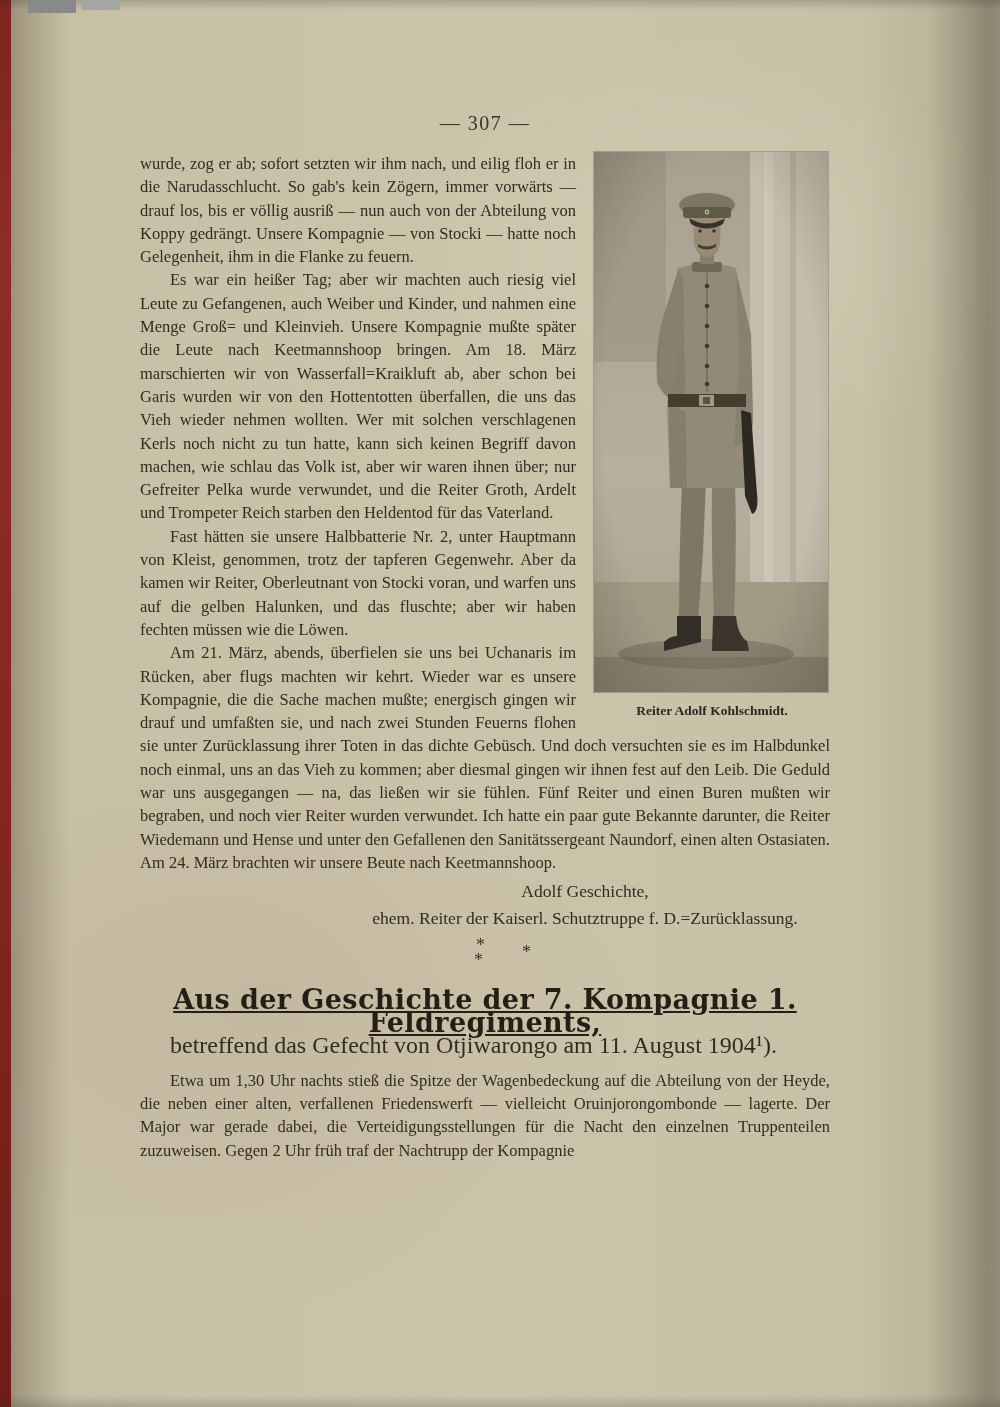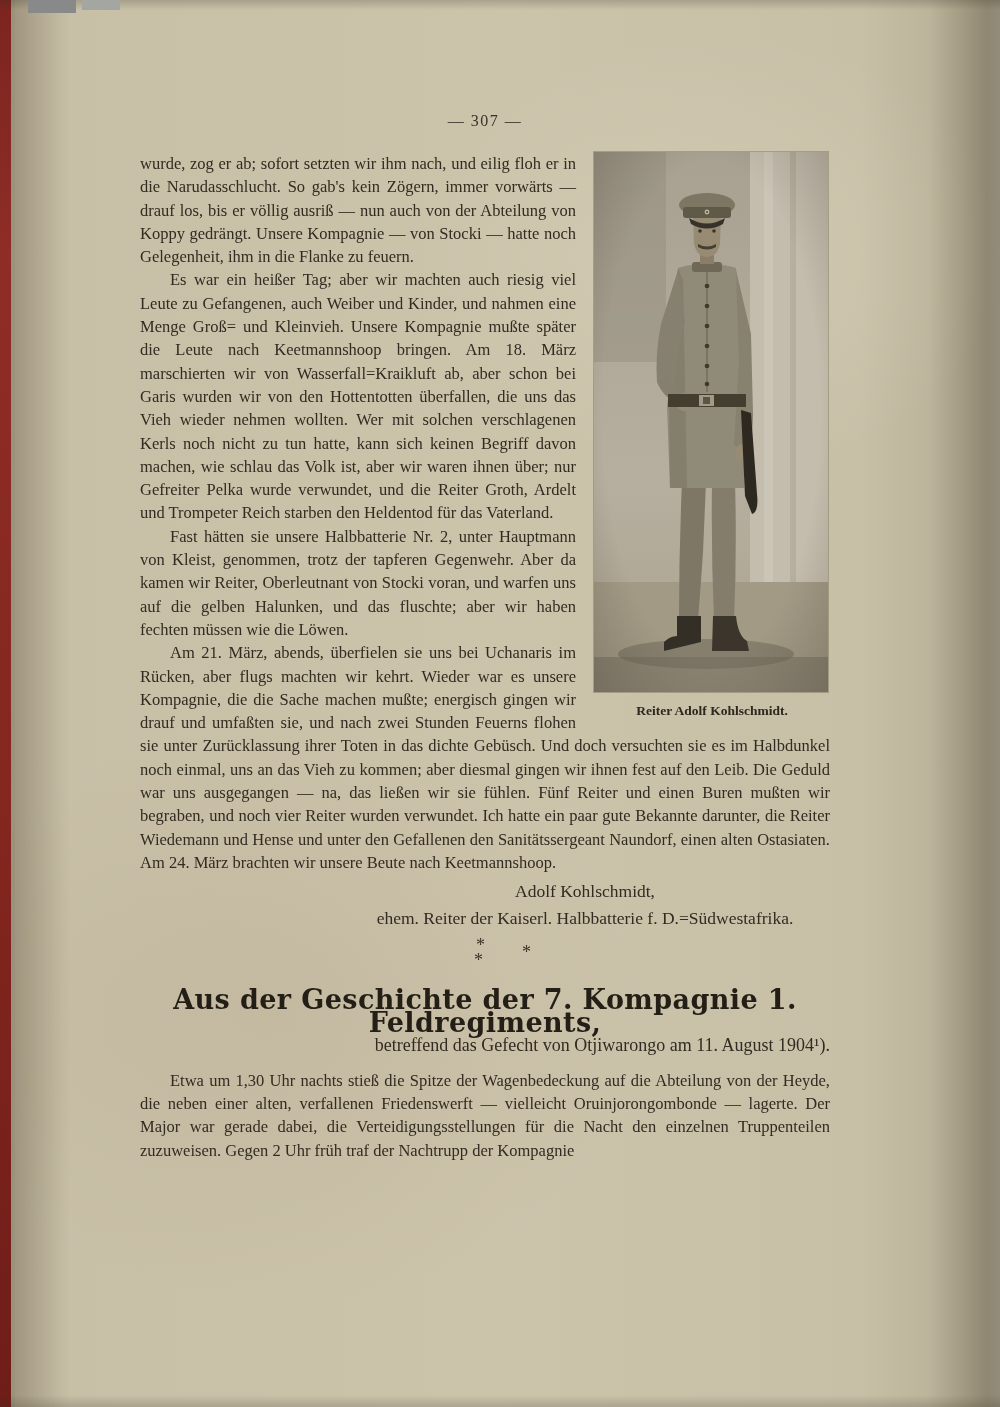--- a/index.html
+++ b/index.html
@@ -26,21 +26,21 @@
   .edge-top { position:absolute; left:0; top:0; width:100%; height:10px;
     background:linear-gradient(180deg,rgba(50,44,30,.22),rgba(50,44,30,0)); }
   .edge-bottom { position:absolute; left:0; bottom:0; width:100%; height:12px;
     background:linear-gradient(0deg,rgba(50,44,30,.20),rgba(50,44,30,0)); }
   .top-tab { position:absolute; top:0; }
   .top-tab.t1 { left:28px; width:48px; height:13px; background:#878a88; }
   .top-tab.t2 { left:82px; width:38px; height:10px; background:#a3a6a1; }
 
   
   .page-number { position:absolute; top:112px; left:140px; width:690px;
-    text-align:center; font-size:16px; letter-spacing:1.5px; color:#3a332a; }
+    text-align:center; font-size:20px; letter-spacing:1.5px; color:#3a332a; }
 
   
   .content { position:absolute; left:140px; top:152px; width:690px;
     font-size:16.5px; line-height:23.3px; text-align:justify; hyphens:auto; }
   .content p { margin:0; text-indent:30px; }
   .content p.no-indent { text-indent:0; }
 
   
   .photo-float { float:right; width:236px; margin:0 0 12px 18px; }
   .photo-frame { width:234px; height:540px; background:#b3ac9d;
@@ -55,22 +55,22 @@
 
   
   .star-separator { position:relative; height:40px; margin-top:8px; }
   .star { position:absolute; font-size:18px; color:#3a332a; }
   .star.s0 { left:336px; top:-4px; }
   .star.s1 { left:382px; top:3px; }
   .star.s2 { left:334px; top:11px; }
 
   
   .section-heading { margin-top:10px; text-align:center; font-size:27px;
-    font-weight:bold; color:#241f16; letter-spacing:.4px; font-family:"DejaVu Serif","Liberation Serif",serif; }
-  .section-subheading { margin-top:9px; text-align:right; font-size:18px; text-indent:0; }
+    font-weight:bold; color:#241f16; letter-spacing:.4px; font-family:"DejaVu Serif","Liberation Serif",serif;text-decoration:underline; }
+  .section-subheading { margin-top:9px; text-align:left; font-size:24px; text-indent:0; }
   .content p.second-article { margin-top:11px; }
 
   .footnote { margin-top:20px; font-size:14px; line-height:20.5px;
     text-indent:64px; text-align:justify; }
 
   .sheet-signature { margin-top:5px; padding-left:588px; font-size:16px; color:#332c22; }
 </style>
 </head>
 <body>
 
@@ -160,22 +160,22 @@
       </div>
       <div class="photo-caption">Reiter Adolf Kohlschmidt.</div>
     </div>
 
     <p class="no-indent">wurde, zog er ab; sofort setzten wir ihm nach, und eilig floh er in die Narudasschlucht. So gab's kein Zögern, immer vorwärts — drauf los, bis er völlig ausriß — nun auch von der Abteilung von Koppy gedrängt. Unsere Kompagnie — von Stocki — hatte noch Gelegenheit, ihm in die Flanke zu feuern.</p>
     <p>Es war ein heißer Tag; aber wir machten auch riesig viel Leute zu Gefangenen, auch Weiber und Kinder, und nahmen eine Menge Groß= und Kleinvieh. Unsere Kompagnie mußte später die Leute nach Keetmannshoop bringen. Am 18. März marschierten wir von Wasserfall=Kraikluft ab, aber schon bei Garis wurden wir von den Hottentotten überfallen, die uns das Vieh wieder nehmen wollten. Wer mit solchen verschlagenen Kerls noch nicht zu tun hatte, kann sich keinen Begriff davon machen, wie schlau das Volk ist, aber wir waren ihnen über; nur Gefreiter Pelka wurde verwundet, und die Reiter Groth, Ardelt und Trompeter Reich starben den Heldentod für das Vaterland.</p>
     <p>Fast hätten sie unsere Halbbatterie Nr. 2, unter Hauptmann von Kleist, genommen, trotz der tapferen Gegenwehr. Aber da kamen wir Reiter, Oberleutnant von Stocki voran, und warfen uns auf die gelben Halunken, und das fluschte; aber wir haben fechten müssen wie die Löwen.</p>
     <p>Am 21. März, abends, überfielen sie uns bei Uchanaris im Rücken, aber flugs machten wir kehrt. Wieder war es unsere Kompagnie, die die Sache machen mußte; energisch gingen wir drauf und umfaßten sie, und nach zwei Stunden Feuerns flohen sie unter Zurücklassung ihrer Toten in das dichte Gebüsch. Und doch versuchten sie es im Halbdunkel noch einmal, uns an das Vieh zu kommen; aber diesmal gingen wir ihnen fest auf den Leib. Die Geduld war uns ausgegangen — na, das ließen wir sie fühlen. Fünf Reiter und einen Buren mußten wir begraben, und noch vier Reiter wurden verwundet. Ich hatte ein paar gute Bekannte darunter, die Reiter Wiedemann und Hense und unter den Gefallenen den Sanitätssergeant Naundorf, einen alten Ostasiaten. Am 24. März brachten wir unsere Beute nach Keetmannshoop.</p>
 
     <div class="signature-block">
-      <div class="sig-name">Adolf Kohlschmidt,</div>
-      <div class="sig-title">ehem. Reiter der Kaiserl. Halbbatterie f. D.=Südwestafrika.</div>
+      <div class="sig-name">Adolf Geschichte,</div>
+      <div class="sig-title">ehem. Reiter der Kaiserl. Schutztruppe f. D.=Zurücklassung.</div>
     </div>
 
     <div class="star-separator">
       <span class="star s0">*</span>
       <span class="star s1">*</span>
       <span class="star s2">*</span>
     </div>
 
     <div class="section-heading">Aus der Geschichte der 7. Kompagnie 1. Feldregiments,</div>
     <p class="section-subheading">betreffend das Gefecht von Otjiwarongo am 11. August 1904¹).</p>

